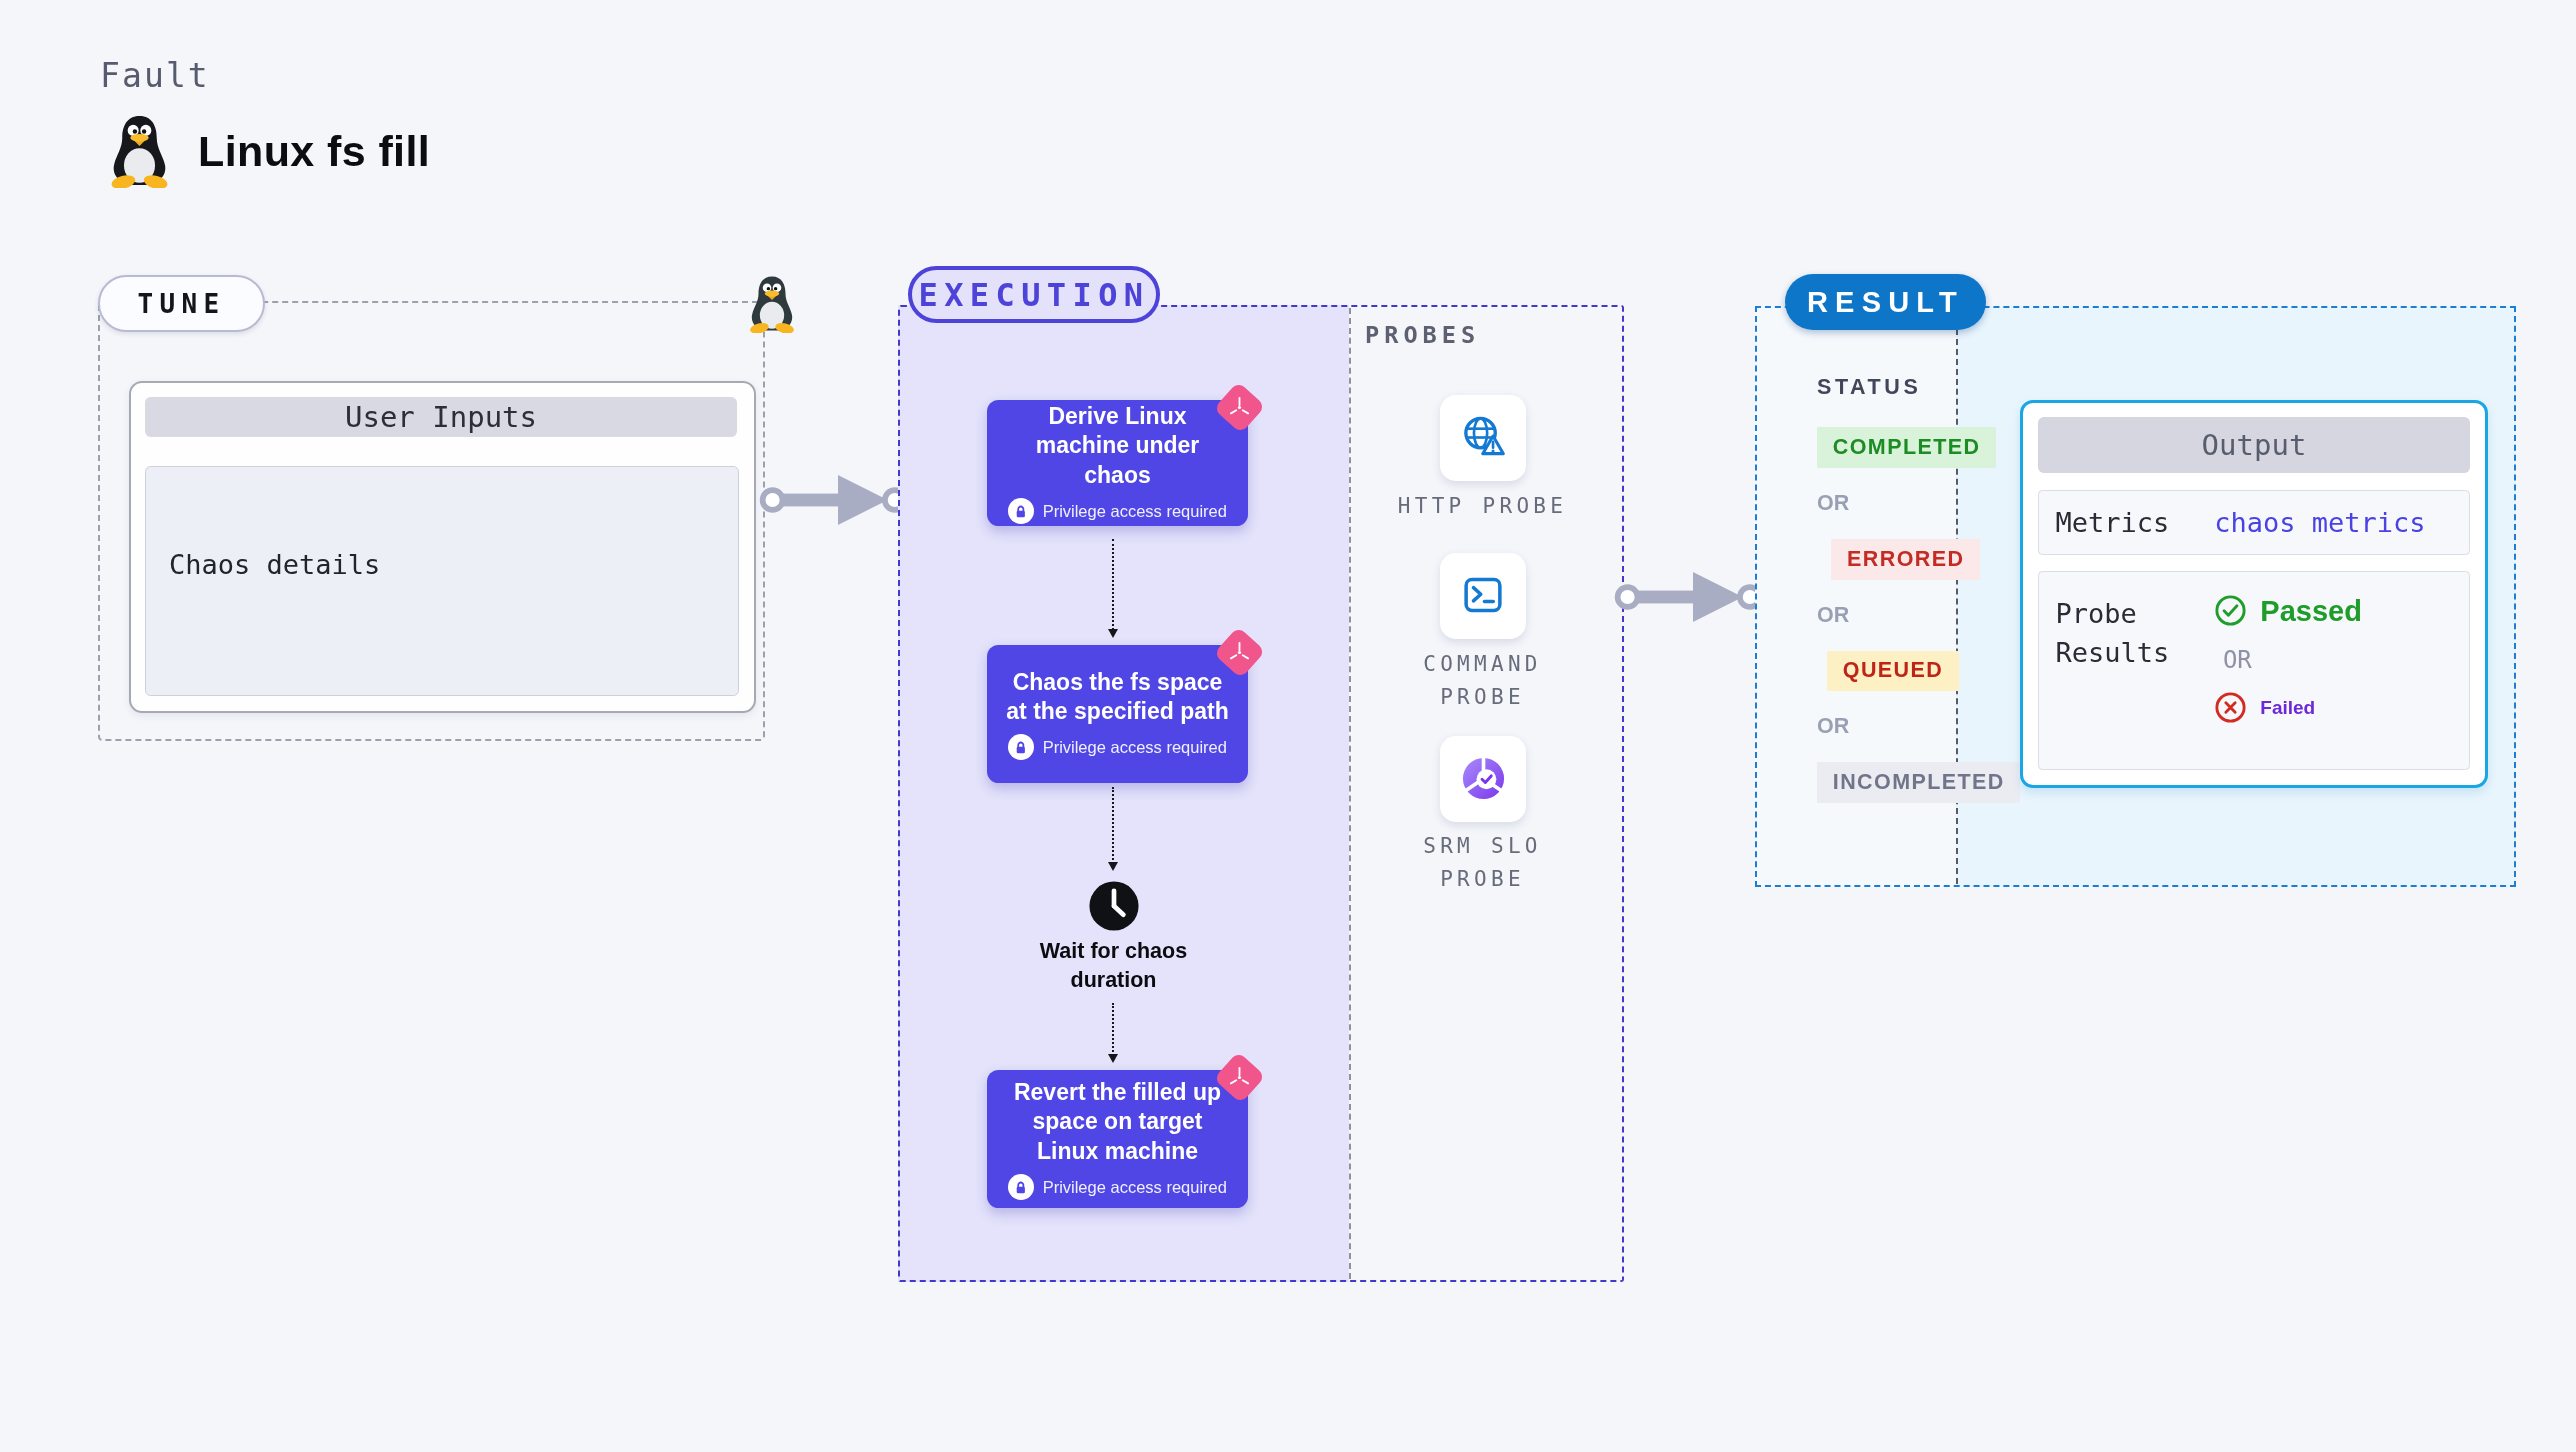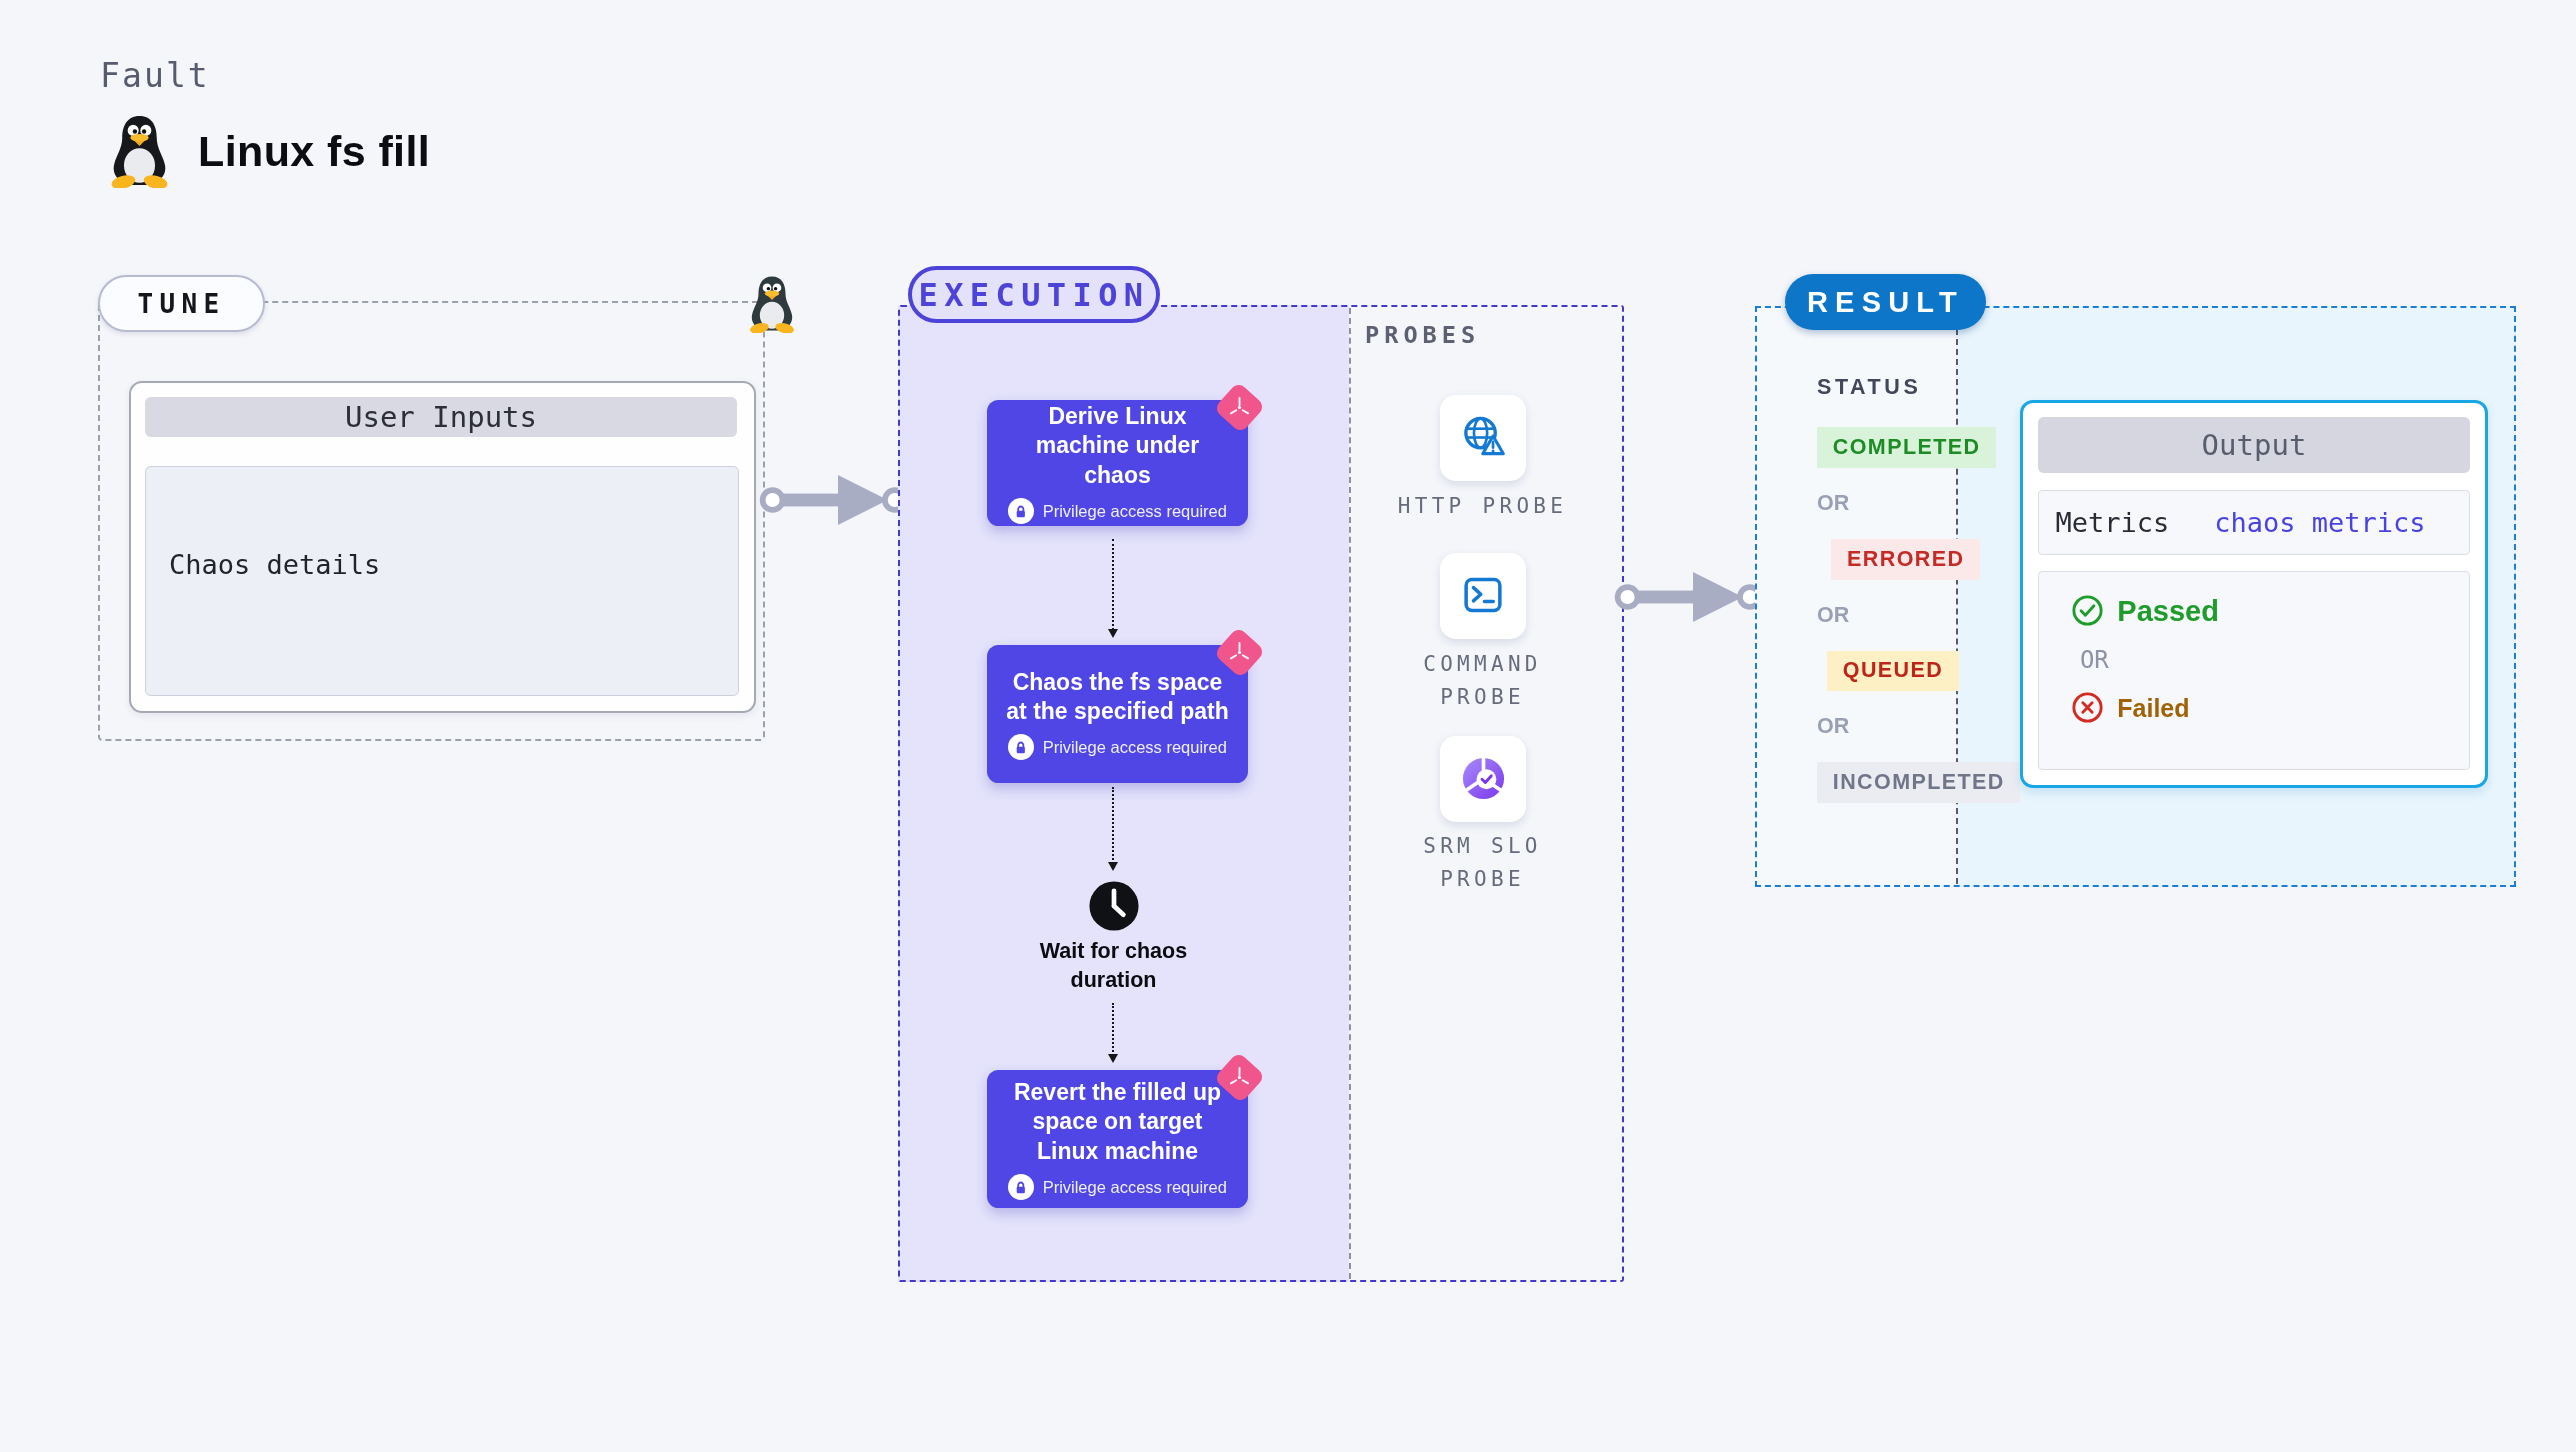--- a/index.html
+++ b/index.html
@@ -79,21 +79,21 @@
   .metrics-row{left:2038px;top:490px;width:432px;height:65px;background:#f7f8fc;border:1.4px solid #dadce6;border-radius:4.3px;
     display:flex;align-items:center;box-sizing:border-box;padding-left:16.5px;}
   .metrics-label{font-size:27px;color:#2a2c35;width:143px;}
   .metrics-value{font-size:27px;color:#4a42e2;margin-left:15.8px;}
   .proberes-row{left:2038px;top:571px;width:432px;height:199px;background:#f7f8fc;border:1.4px solid #dadce6;border-radius:4.3px;
     display:flex;box-sizing:border-box;padding:21.5px 0 0 16.5px;}
   .proberes-label{font-size:27px;color:#2a2c35;width:143px;line-height:1.45;}
   .proberes-results{display:flex;flex-direction:column;gap:17px;margin-left:15.8px;}
   .res-line{display:flex;align-items:center;gap:13px;}
   .res-passed{font-size:29px;font-weight:bold;color:#1f9d2a;}
-  .res-failed{font-size:25px;font-weight:bold;color:#a16207;}
+  .res-failed{font-size:19px;font-weight:bold;color:#6d28d9;}
   .res-or{font-size:24px;color:#8d92a6;margin-left:8.6px;}
 </style>
 </head>
 <body>
 
 <div class="canvas">
 
   <div class="abs eyebrow mono">Fault</div>
   <div class="abs title-row">
     <span>
@@ -309,20 +309,21 @@
 
   <div class="abs output-box"></div>
   <div class="abs metrics-row">
     <span class="metrics-label mono">Metrics</span>
     <span class="metrics-value mono">chaos metrics</span>
   </div>
 
   <div class="abs output-header mono">Output</div>
 
   <div class="abs proberes-row">
+    <span class="proberes-label mono">Probe Results</span>
     <span class="proberes-results">
       <span class="res-line">
         <span>
           <svg width="33" height="33" viewBox="0 0 46 46">
             <circle cx="23" cy="23" r="19" fill="none" stroke="#1f9d2a" stroke-width="4"></circle>
             <path d="M14 23.5 l6 6 l12 -13" fill="none" stroke="#1f9d2a" stroke-width="4" stroke-linecap="round" stroke-linejoin="round"></path>
           </svg>
         </span>
         <span class="res-passed sans">Passed</span>
       </span>

